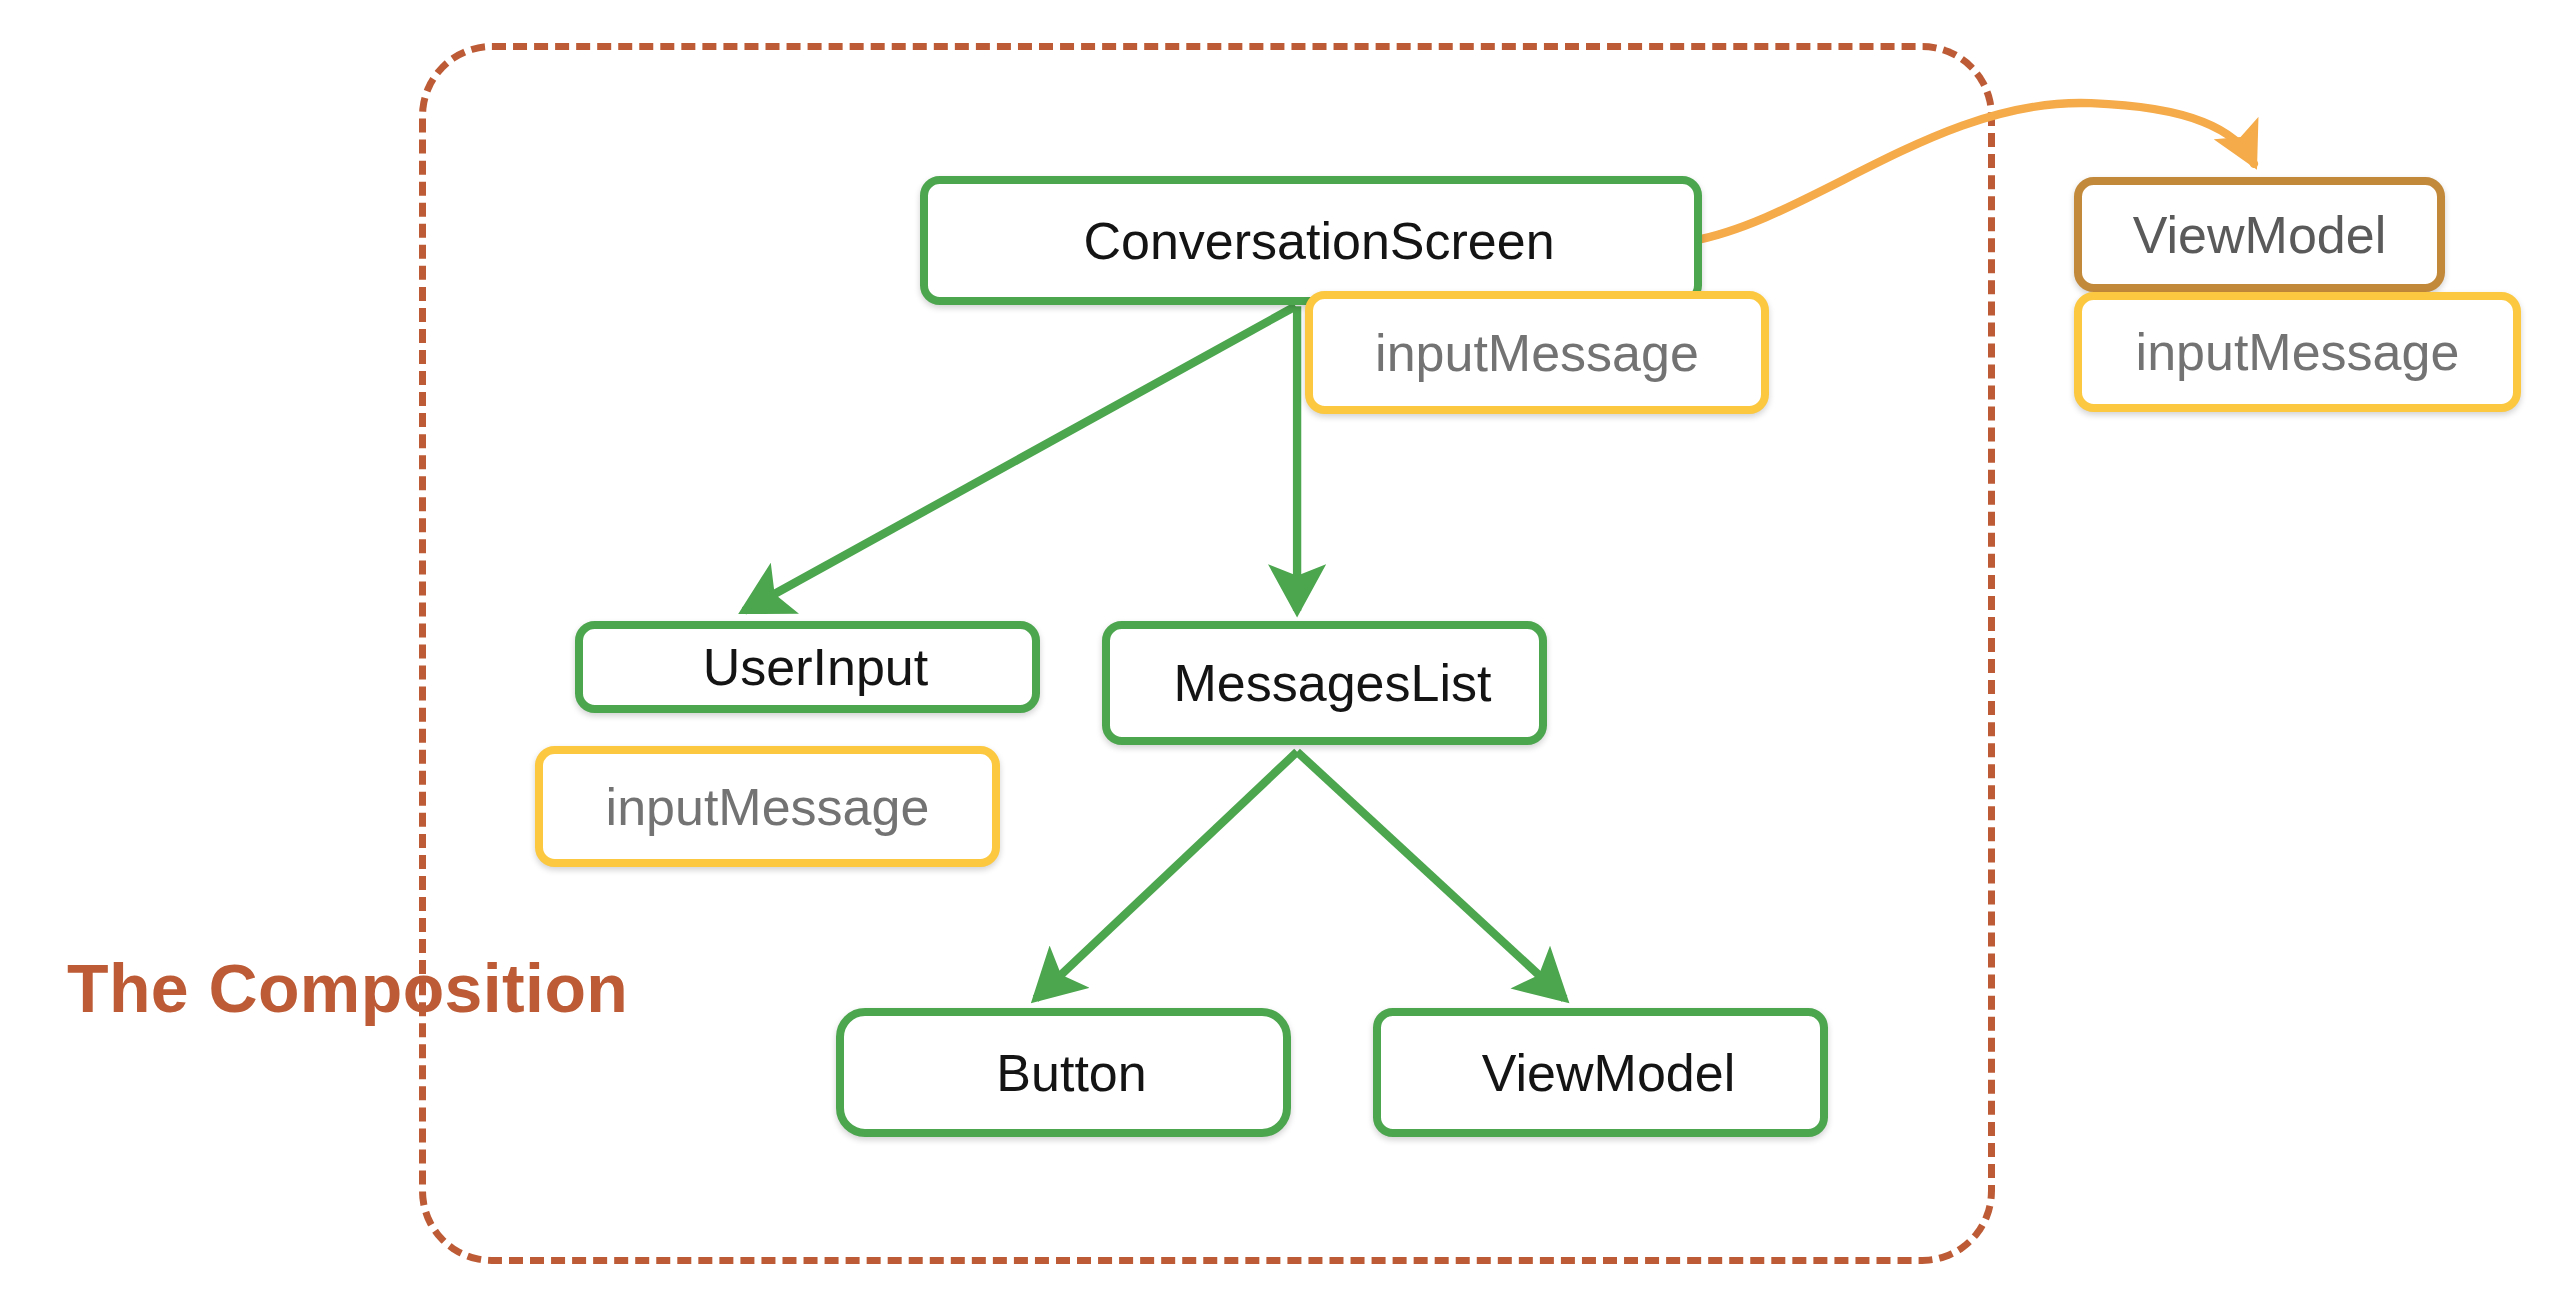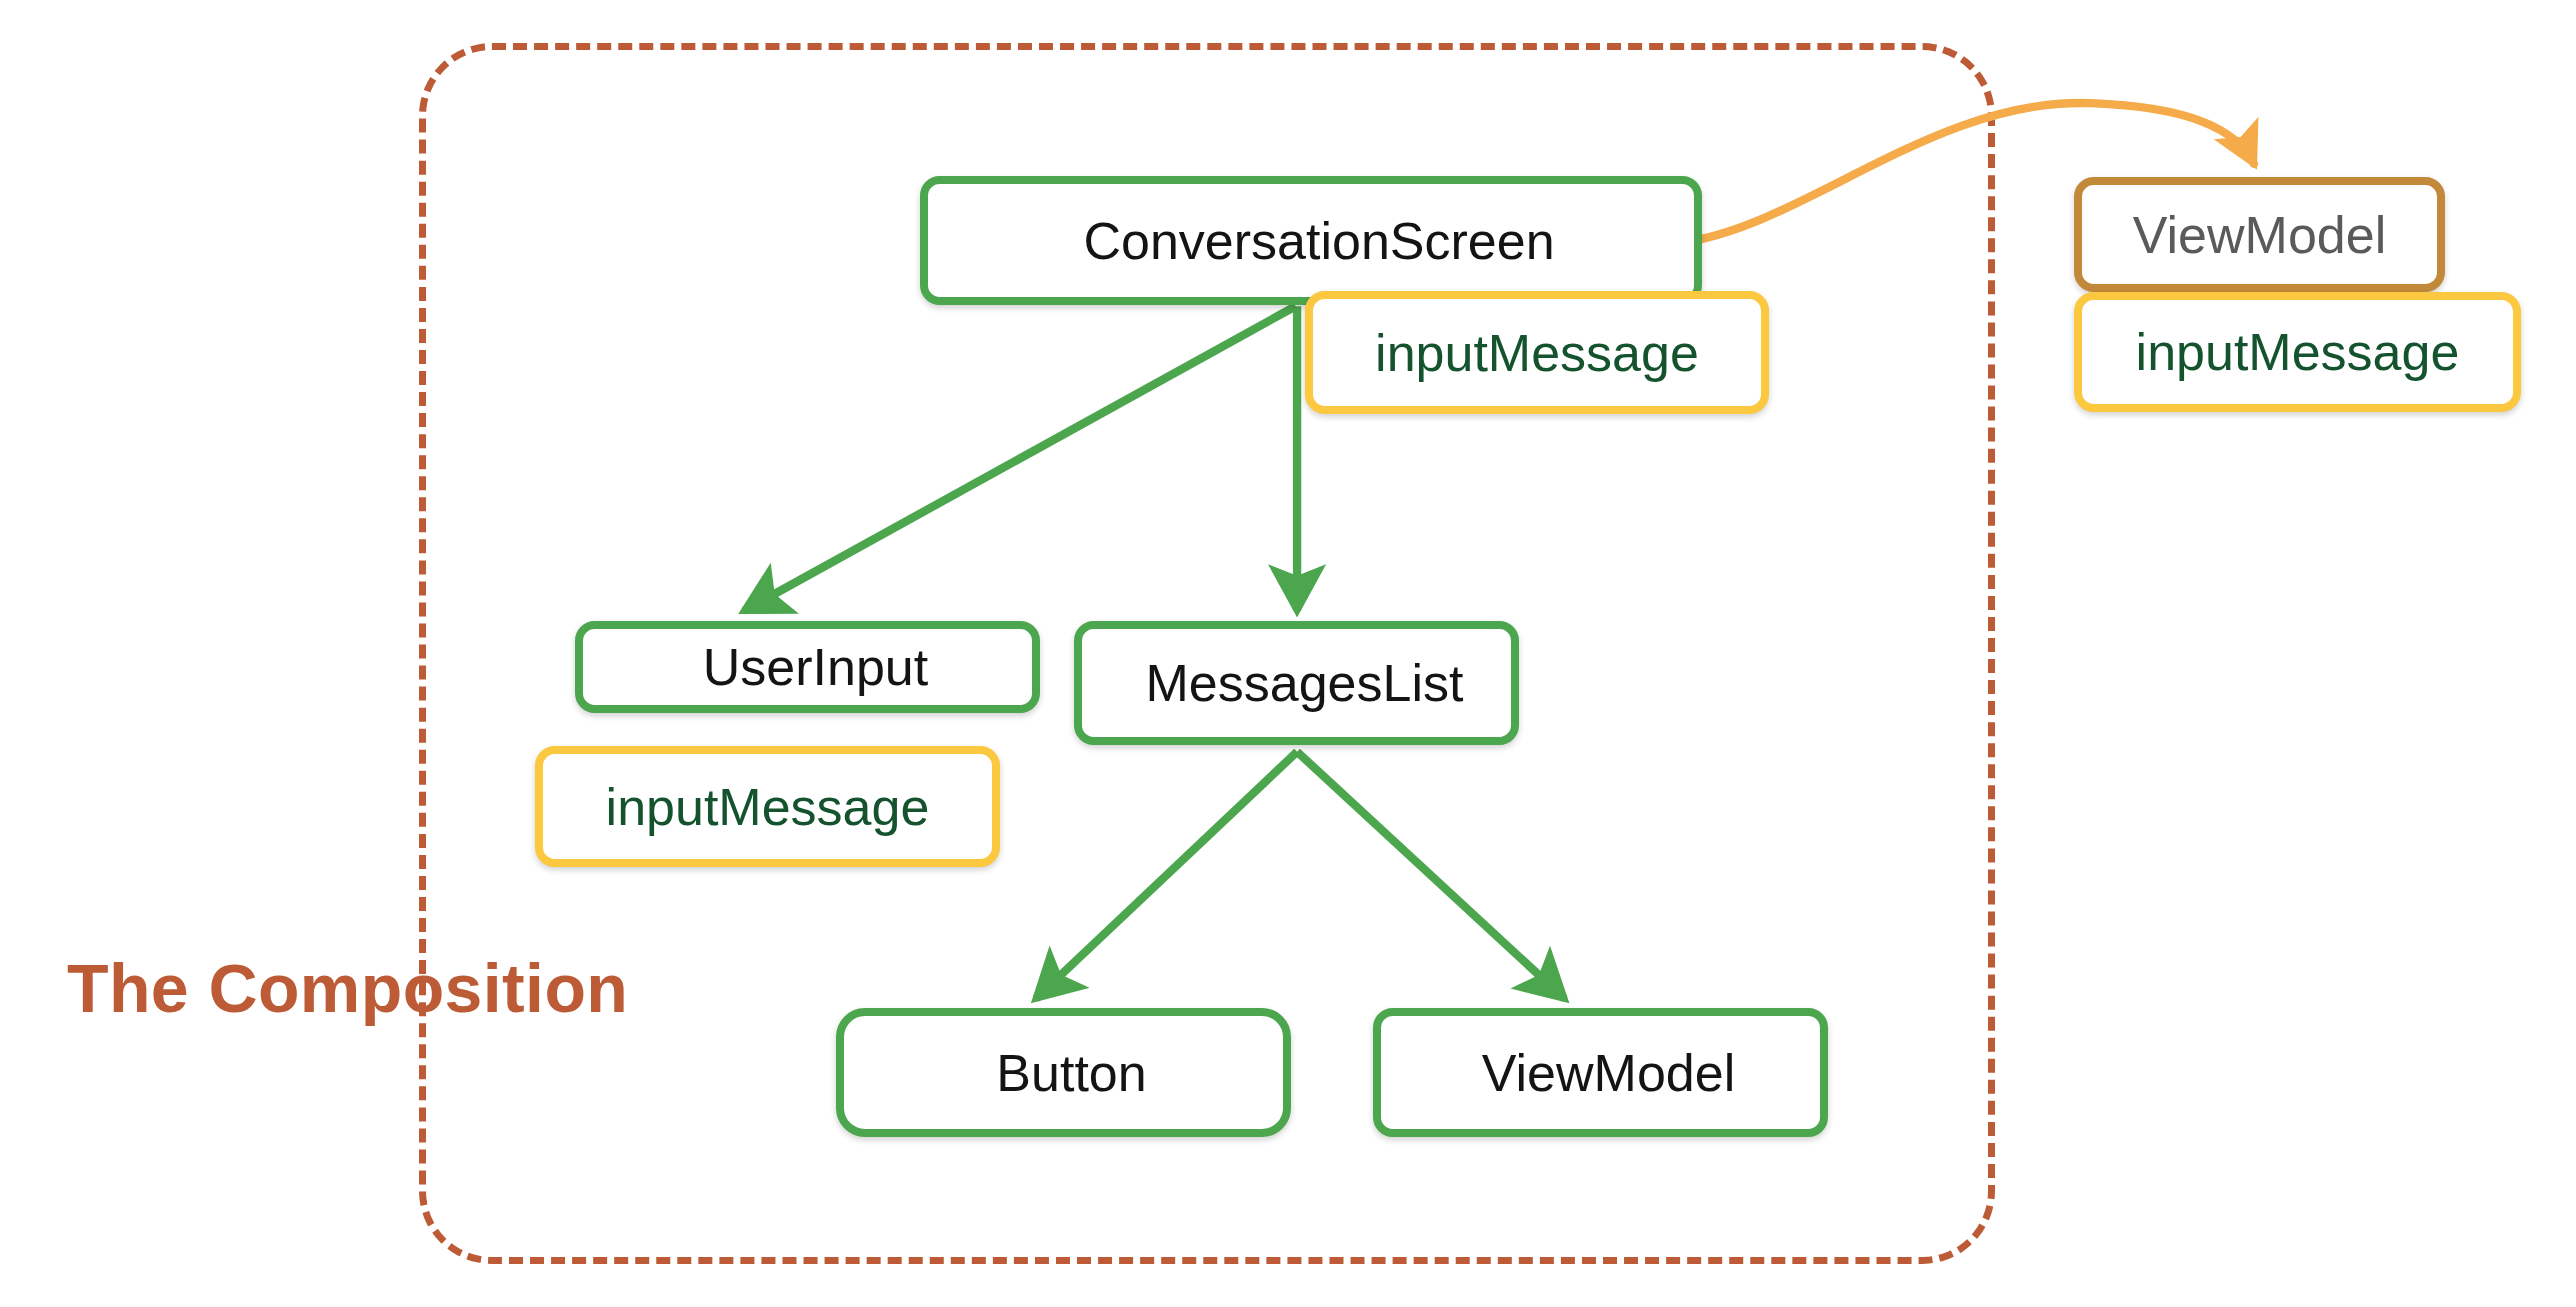--- a/index.html
+++ b/index.html
@@ -76,21 +76,21 @@
     padding-left: 16px;
   }
   .node.composable .label {
     color: #141414;
   }
 
   .node.state {
     border-color: #FBC83F;
   }
   .node.state .label {
-    color: #14532d;
+    color: #737373;
   }
 
   .node.viewmodel {
     border-color: #C2893A;
   }
   .node.viewmodel .label {
     color: #5A5A5A;
   }
 
   
@@ -101,21 +101,21 @@
   #composition-boundary { z-index: 2; }
   #composition-label { z-index: 4; }
 
   
   #node-conversationscreen { left: 920px; top: 176px;  width: 782px; height: 129px; }
   #node-inputmessage-screen { left: 1305px; top: 291px; width: 464px;  height: 123px; }
   #node-viewmodel        { left: 2074px; top: 177px;  width: 371px;  height: 115px; }
   #node-inputmessage-vm  { left: 2074px; top: 292px;  width: 447px;  height: 120px; }
   #node-userinput        { left: 535px;  top: 621px;  width: 465px;  height: 92px; margin-left: 40px; }
   #node-inputmessage-ui  { left: 535px;  top: 746px;  width: 465px;  height: 121px; }
-  #node-messageslist     { left: 1074px; top: 621px;  width: 445px;  height: 124px; }
+  #node-messageslist     { left: 1102px; top: 621px;  width: 445px;  height: 124px; }
   #node-button           { left: 836px; top: 1008px; width: 455px;  height: 129px; border-radius: 29px; }
   #node-lazycolumn       { left: 1373px; top: 1008px; width: 455px;  height: 129px; }
 </style>
 </head>
 <body>
 
 <div id="stage">
 
   <div id="composition-boundary"></div>
 

